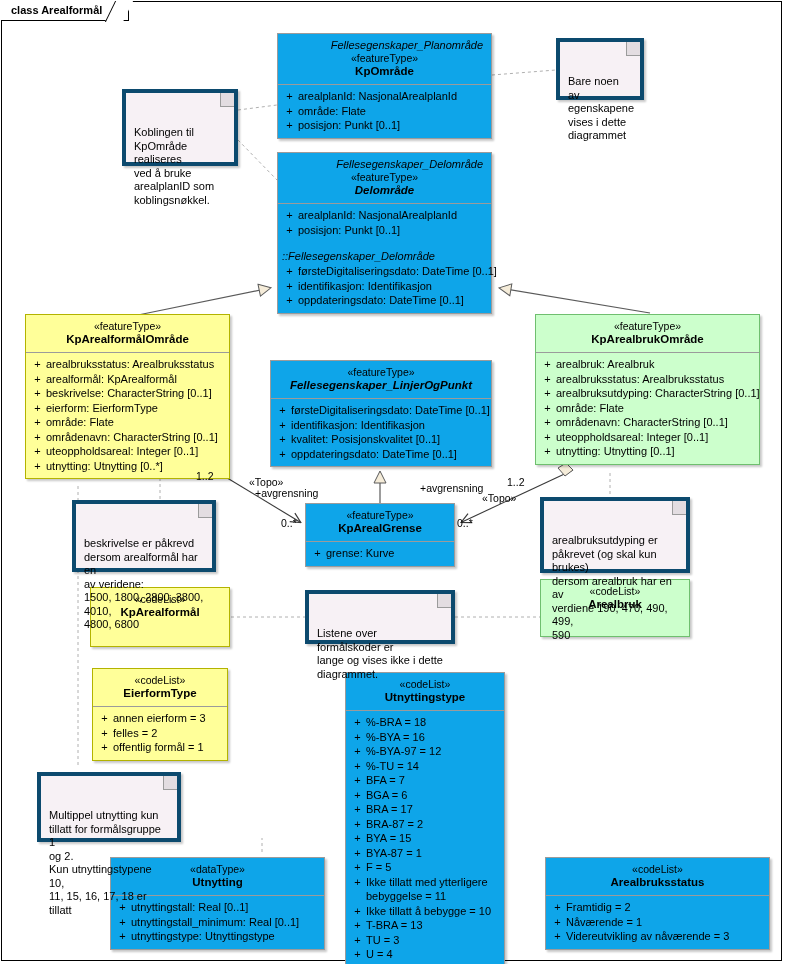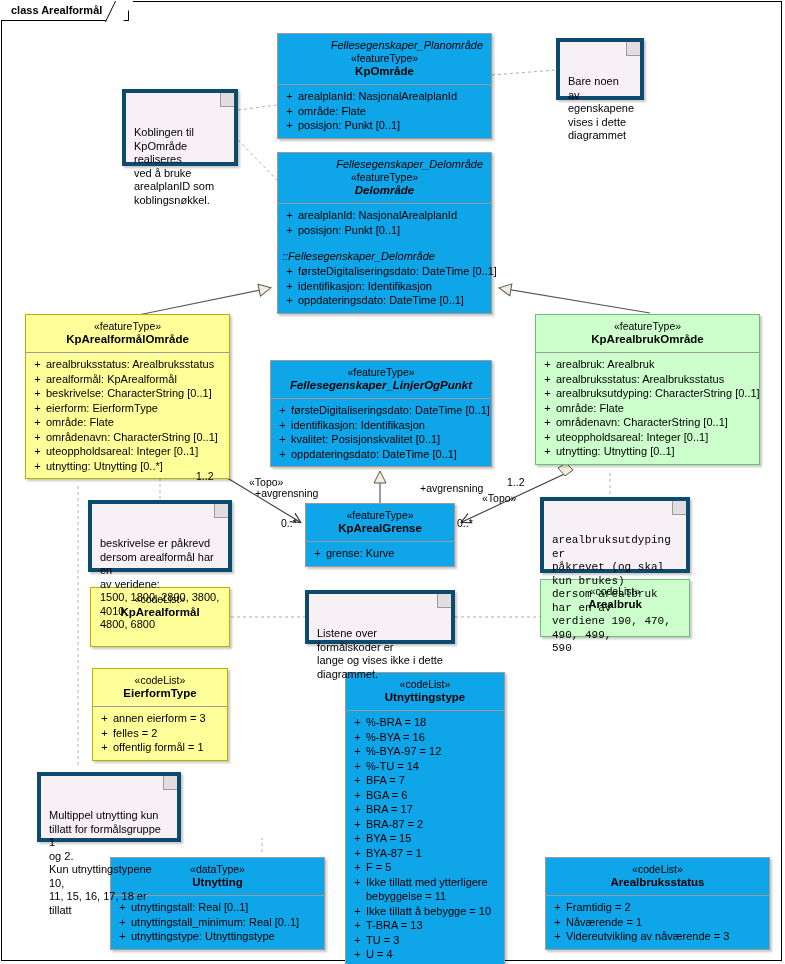--- a/index.html
+++ b/index.html
@@ -466,30 +466,30 @@
   </div>
 
   <div class="note" style="left:556px;top:38px;width:88px;height:62px;">
     <span class="fold"></span>
     <span>Bare noen av
 egenskapene
 vises i dette
 diagrammet</span>
   </div>
 
-  <div class="note" style="left:88px;top:500px;width:144px;height:72px;">
+  <div class="note" style="left:72px;top:500px;width:144px;height:72px;">
     <span class="fold"></span>
     <span>beskrivelse er påkrevd
 dersom arealformål har en
 av veridene:
 1500, 1800, 2800, 3800, 4010,
 4800, 6800</span>
   </div>
 
-  <div class="note" style="left:540px;top:497px;width:150px;height:76px;font-family:Liberation Mono, monospace;">
+  <div class="note" style="left:540px;top:497px;width:150px;height:76px;">
     <span class="fold"></span>
     <span>arealbruksutdyping er
 påkrevet (og skal kun brukes)
 dersom arealbruk har en av
 verdiene 190,  470,  490, 499,
 590</span>
   </div>
 
   <div class="note" style="left:305px;top:590px;width:150px;height:54px;">
     <span class="fold"></span>

